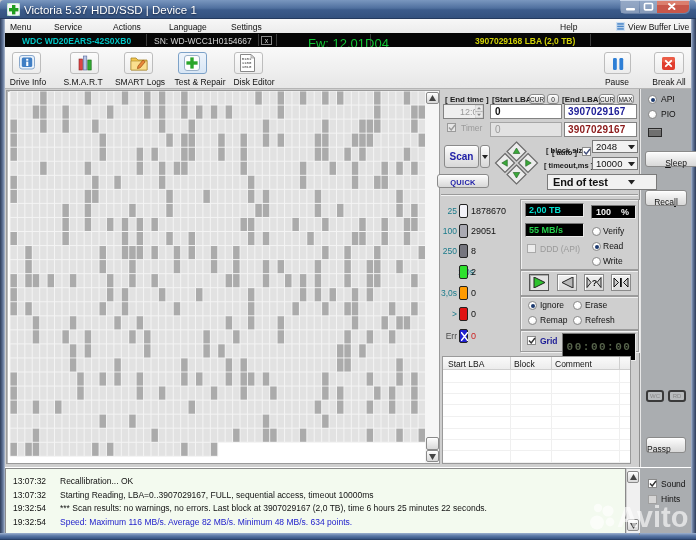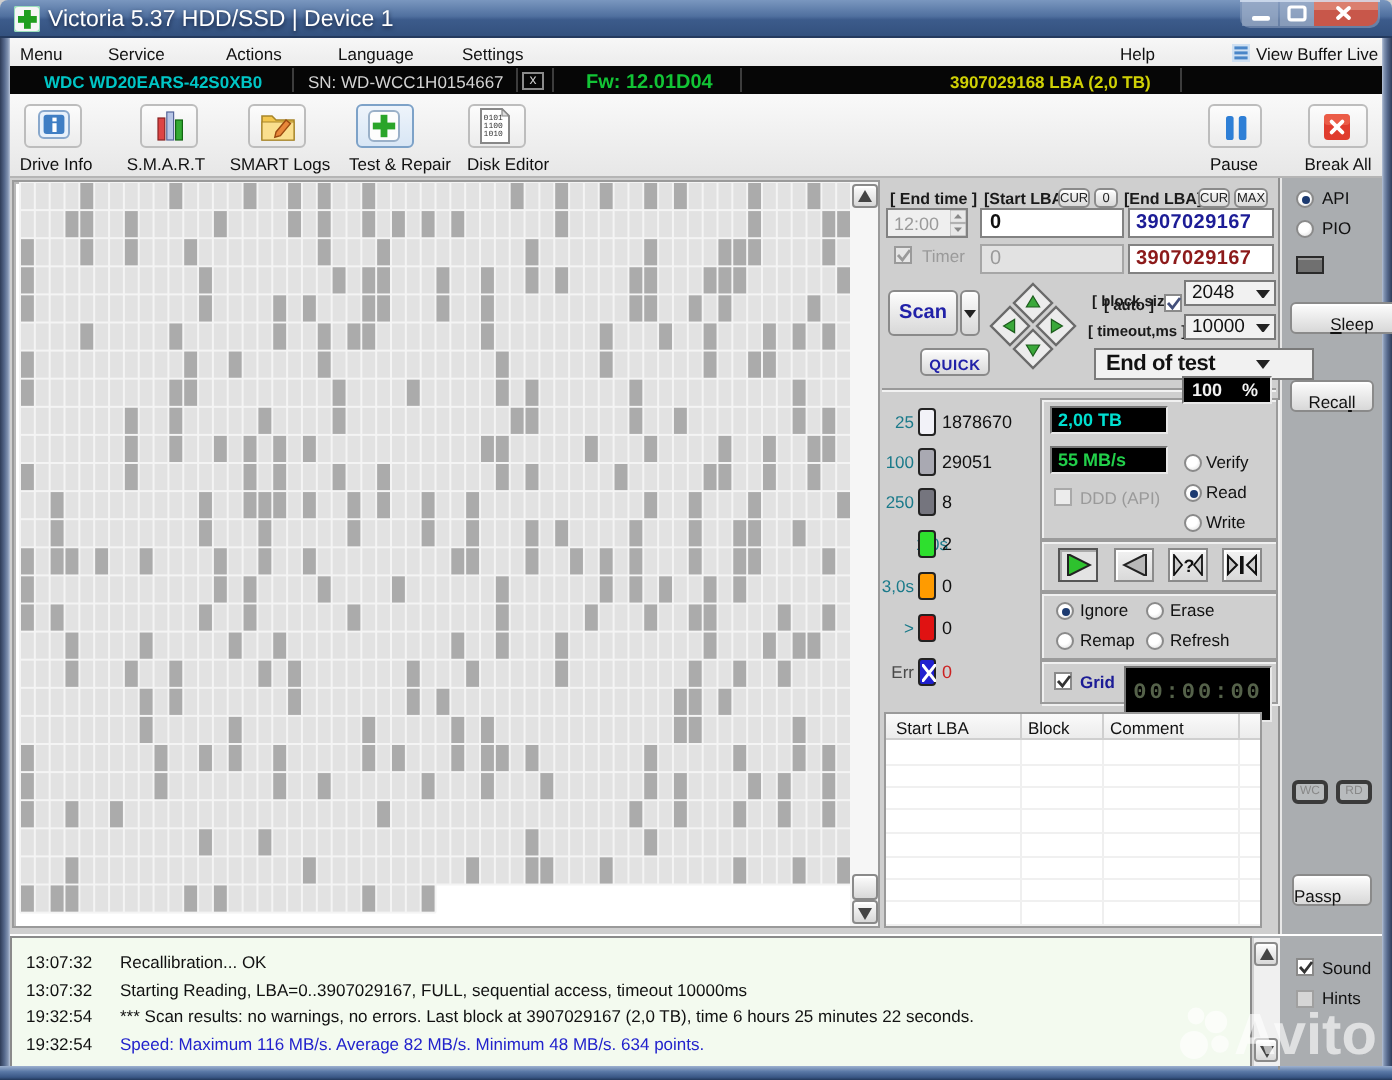--- a/index.html
+++ b/index.html
@@ -54,21 +54,21 @@
 <div class="abs t" style="left:628px;top:21.5px">View Buffer Live</div>
 <div class="abs" style="left:5px;top:33px;width:686px;height:14px;background:#060606"></div>
 <div class="abs" style="left:146px;top:34px;width:1px;height:12px;background:#3c3c3c"></div>
 <div class="abs" style="left:258px;top:34px;width:1px;height:12px;background:#3c3c3c"></div>
 <div class="abs" style="left:276px;top:34px;width:1px;height:12px;background:#3c3c3c"></div>
 <div class="abs" style="left:370px;top:34px;width:1px;height:12px;background:#3c3c3c"></div>
 <div class="abs" style="left:590px;top:34px;width:1px;height:12px;background:#3c3c3c"></div>
 <div class="abs" style="left:22px;top:36px;font-size:8.5px;font-weight:bold;color:#00c5c5">WDC WD20EARS-42S0XB0</div>
 <div class="abs" style="left:154px;top:36px;font-size:8.5px;color:#d4d4d4">SN: WD-WCC1H0154667</div>
 <div class="abs" style="left:261px;top:36px;width:11px;height:9px;border:1px solid #8a8a8a;color:#cdcdcd;font-size:7px;line-height:7px;text-align:center">x</div>
-<div class="abs" style="left:293px;top:36px;font-size:10px;font-weight:bold;color:#12c435">Fw: 12.01D04</div>
+<div class="abs" style="left:308px;top:36px;font-size:13px;font-weight:normal;color:#12c435">Fw: 12.01D04</div>
 <div class="abs" style="left:475px;top:36px;font-size:8.5px;font-weight:bold;color:#cfd005">3907029168 LBA (2,0 TB)</div>
 <div class="abs" style="left:5px;top:47px;width:686px;height:42px;background:linear-gradient(#f9f9f9,#e7e7e7);border-bottom:1px solid #b5b5b5"></div>
 <div class="abs" style="left:12px;top:52px;width:29px;height:22px;border:1px solid #bdbdbd;border-radius:3px;background:linear-gradient(#fcfcfc,#ececec)"></div>
 <div class="abs" style="left:1px;top:76.5px;width:54px;text-align:center;font-size:8.5px;color:#111">Drive Info</div>
 <svg class="abs" style="left:19px;top:55px" width="16" height="16">
     <rect x="0.5" y="0.5" width="15" height="13.5" rx="2.5" fill="#e8f1fb" stroke="#89a8cc"></rect>
     <rect x="2.8" y="2.4" width="10.4" height="9.6" rx="1.5" fill="#3f7ec4"></rect>
     <rect x="7.2" y="3.8" width="2.1" height="1.9" fill="#fff"></rect>
     <rect x="7.2" y="6.6" width="2.1" height="4.4" fill="#fff"></rect>
   </svg>
@@ -517,21 +517,21 @@
 <div class="abs" style="left:639px;top:89px;width:1px;height:446px;background:#8f8f8f"></div>
 <div class="abs" style="left:640px;top:89px;width:51px;height:378px;background:#aaadb0;border-left:1px solid #e8e8e8"></div>
 <div class="abs lbl" style="left:445px;top:95px">[ End time ]</div>
 <div class="abs lbl" style="left:492px;top:95px">[Start LBA]</div>
 <div class="abs btn" style="left:529px;top:94px;width:16px;height:10px;border-radius:3px;font-size:6.5px;text-align:center;line-height:9px;color:#222">CUR</div>
 <div class="abs btn" style="left:547px;top:94px;width:12px;height:10px;border-radius:3px;font-size:6.5px;text-align:center;line-height:9px;color:#222">0</div>
 <div class="abs lbl" style="left:562px;top:95px">[End LBA]</div>
 <div class="abs btn" style="left:599px;top:94px;width:16px;height:10px;border-radius:3px;font-size:6.5px;text-align:center;line-height:9px;color:#222">CUR</div>
 <div class="abs btn" style="left:617px;top:94px;width:17px;height:10px;border-radius:3px;font-size:6.5px;text-align:center;line-height:9px;color:#222">MAX</div>
 <div class="abs fld" style="left:443px;top:104px;width:41px;height:15px;background:#efefef">
-    <span style="font-size:9px;color:#9a9a9a;margin-left:3px">12:00</span>
+    <span style="font-size:9px;color:#9a9a9a;margin-left:16px">12:00</span>
   </div>
 <svg class="abs" style="left:475px;top:105px" width="8" height="13">
     <rect x="0" y="0" width="8" height="6.2" fill="#e8e8e8" stroke="#aaa" stroke-width="0.5"></rect>
     <rect x="0" y="6.8" width="8" height="6.2" fill="#e8e8e8" stroke="#aaa" stroke-width="0.5"></rect>
     <path d="M4 2 l2 2.2 h-4 z" fill="#888"></path>
     <path d="M4 11 l2 -2.2 h-4 z" fill="#888"></path>
   </svg>
 <div class="abs fld" style="left:490px;top:104px;width:72px;height:15px">
     <span style="font-size:10px;font-weight:bold;color:#111;margin-left:4px">0</span>
   </div>
@@ -580,21 +580,21 @@
 <svg class="abs" style="left:628px;top:144.5px" width="7" height="4.5">
     <path d="M0 0 h7 l-3.5 4.5 z" fill="#222"></path>
   </svg>
 <div class="abs" style="left:544px;top:161px;font-size:7.5px;font-weight:bold;color:#1a1a1a">[ timeout,ms ]</div>
 <div class="abs combo" style="left:592px;top:157px;width:46px;height:13px">
     <span style="font-size:9.5px;color:#111;margin-left:3px">10000</span>
   </div>
 <svg class="abs" style="left:628px;top:161.5px" width="7" height="4.5">
     <path d="M0 0 h7 l-3.5 4.5 z" fill="#222"></path>
   </svg>
-<div class="abs btn" style="left:460px;top:174px;width:35px;height:14px">
+<div class="abs btn" style="left:437px;top:174px;width:52px;height:14px">
     <div style="font-size:7.5px;font-weight:bold;color:#2121a8;text-align:center;margin-top:3px;letter-spacing:0.3px">QUICK</div>
   </div>
 <div class="abs combo" style="left:547px;top:174px;width:110px;height:16px">
     <span style="font-size:11px;font-weight:bold;color:#111;margin-left:5px;letter-spacing:-0.2px">End of test</span>
   </div>
 <svg class="abs" style="left:628px;top:180px" width="7" height="4.5">
     <path d="M0 0 h7 l-3.5 4.5 z" fill="#222"></path>
   </svg>
 <div class="abs" style="left:441px;top:194px;width:197px;height:2px;border-top:1px solid #9a9a9a;border-bottom:1px solid #f2f2f2"></div>
 <div class="abs" style="left:440px;top:206px;width:17px;text-align:right;font-size:8.5px;color:#1a7a8a">25</div>
@@ -621,21 +621,21 @@
 <svg class="abs" style="left:461px;top:331.5px" width="7" height="9">
     <path d="M0 0 L7 9 M7 0 L0 9" stroke="#fff" stroke-width="1.5"></path>
   </svg>
 <div class="abs gbox" style="left:520px;top:199px;width:119px;height:71px"></div>
 <div class="abs gbox" style="left:520px;top:270px;width:119px;height:26px"></div>
 <div class="abs gbox" style="left:520px;top:296px;width:119px;height:34px"></div>
 <div class="abs gbox" style="left:520px;top:330px;width:119px;height:22px"></div>
 <div class="abs lcd" style="left:525px;top:203px;width:59px;height:14px">
     <span style="font-size:9px;font-weight:bold;color:#00dfd0;margin-left:3px">2,00 TB</span>
   </div>
-<div class="abs lcd" style="left:591px;top:188px;width:45px;height:14px">
+<div class="abs lcd" style="left:591px;top:205px;width:45px;height:14px">
     <span style="font-size:9px;font-weight:bold;color:#f2f2f2;margin-left:4px">100&nbsp;&nbsp;&nbsp;&nbsp;%</span>
   </div>
 <div class="abs lcd" style="left:525px;top:223px;width:59px;height:14px">
     <span style="font-size:9px;font-weight:bold;color:#22cf4a;margin-left:3px">55 MB/s</span>
   </div>
 <div class="abs" style="left:527px;top:244px;width:9px;height:9px;background:#ececec;border:1px solid #a9a9a9"></div>
 <div class="abs" style="left:540px;top:244px;font-size:8.5px;color:#9a9a9a">DDD (API)</div>
 <div class="abs radio" style="left:592px;top:227px"></div>
 <div class="abs" style="left:603px;top:226px;font-size:8.5px;font-weight:normal;color:#111">Verify</div>
 <div class="abs radio" style="left:592px;top:242px"></div>

